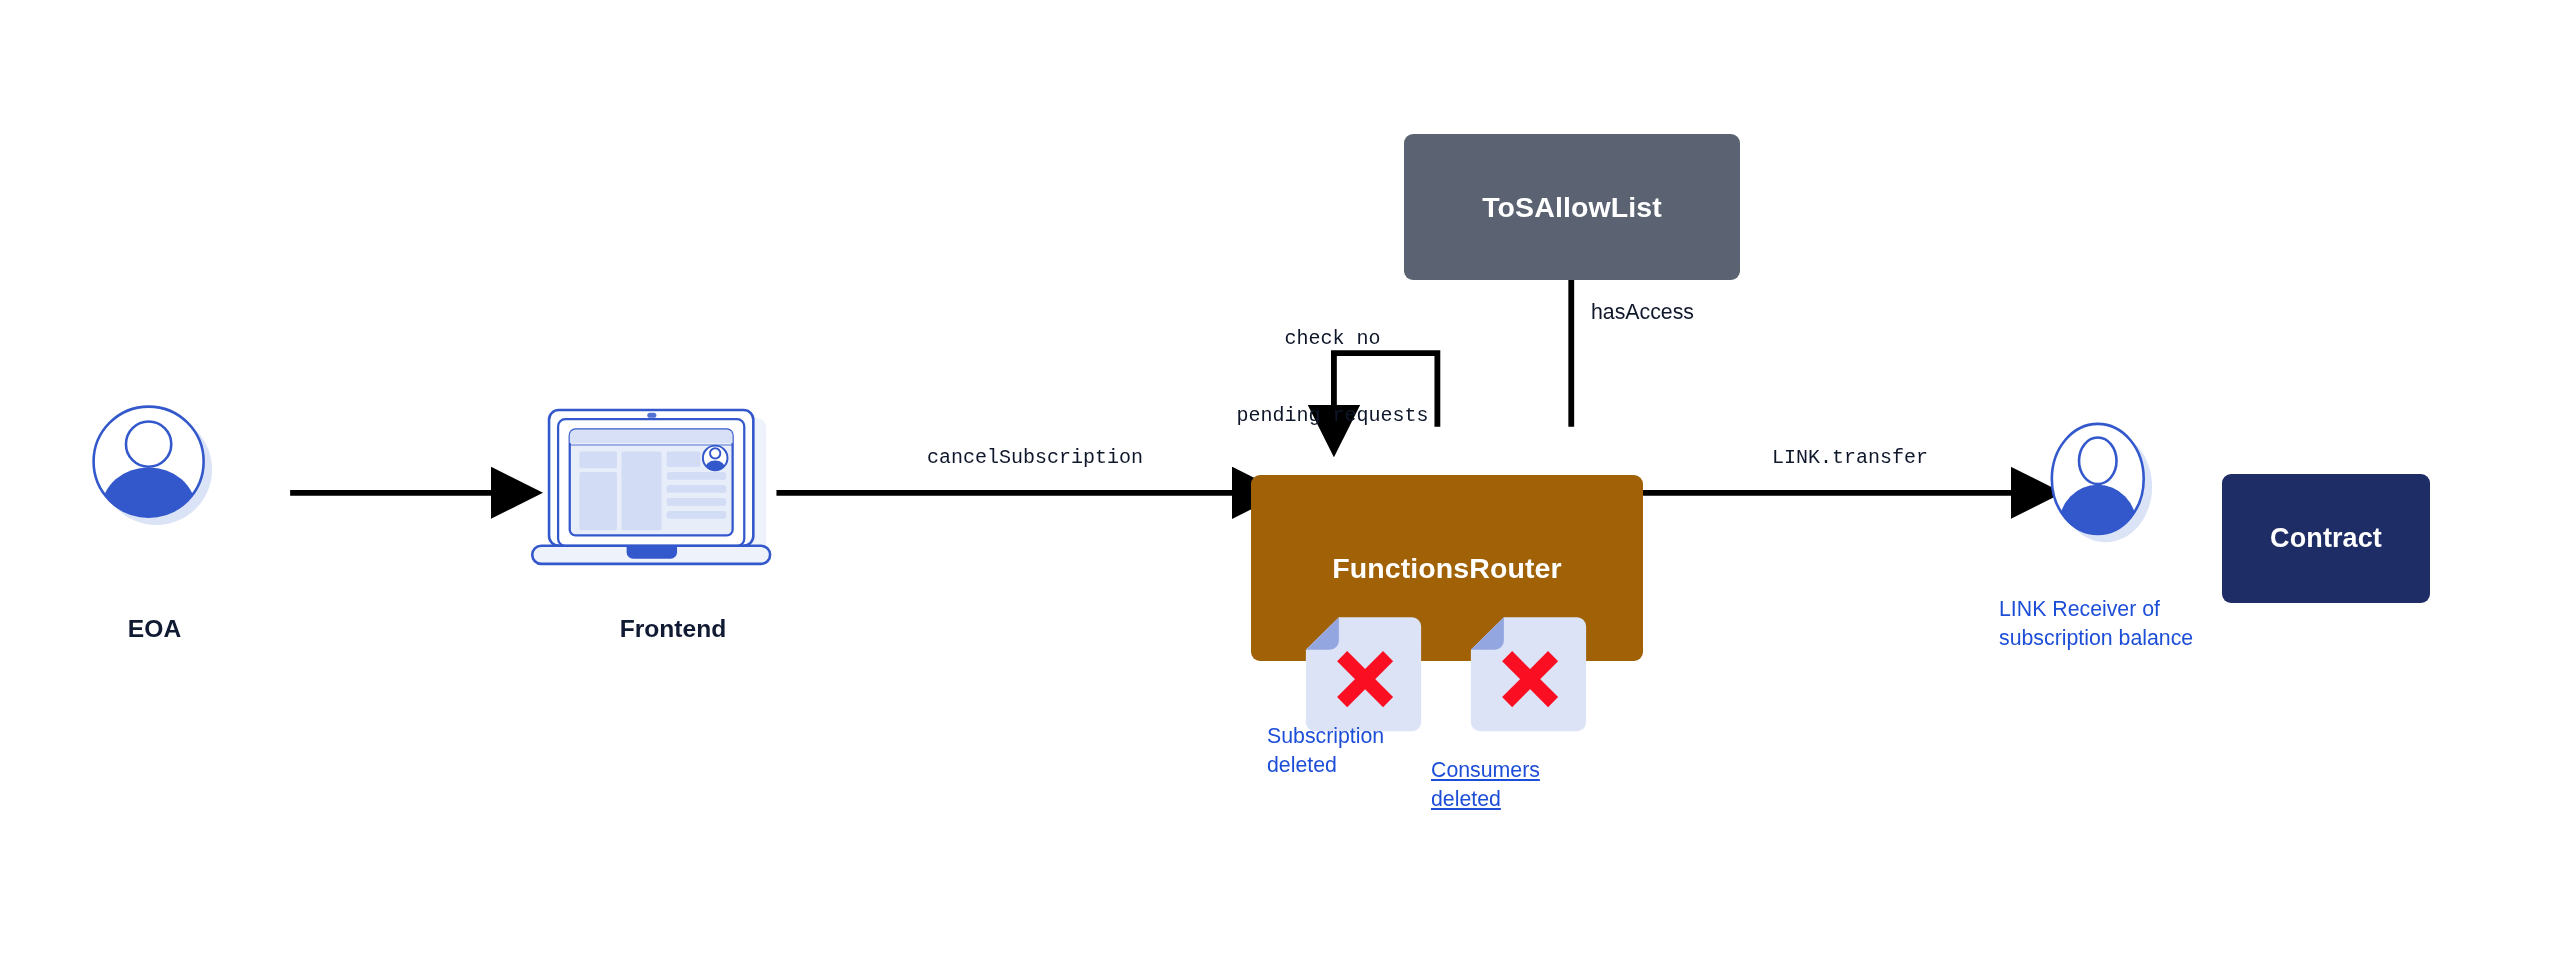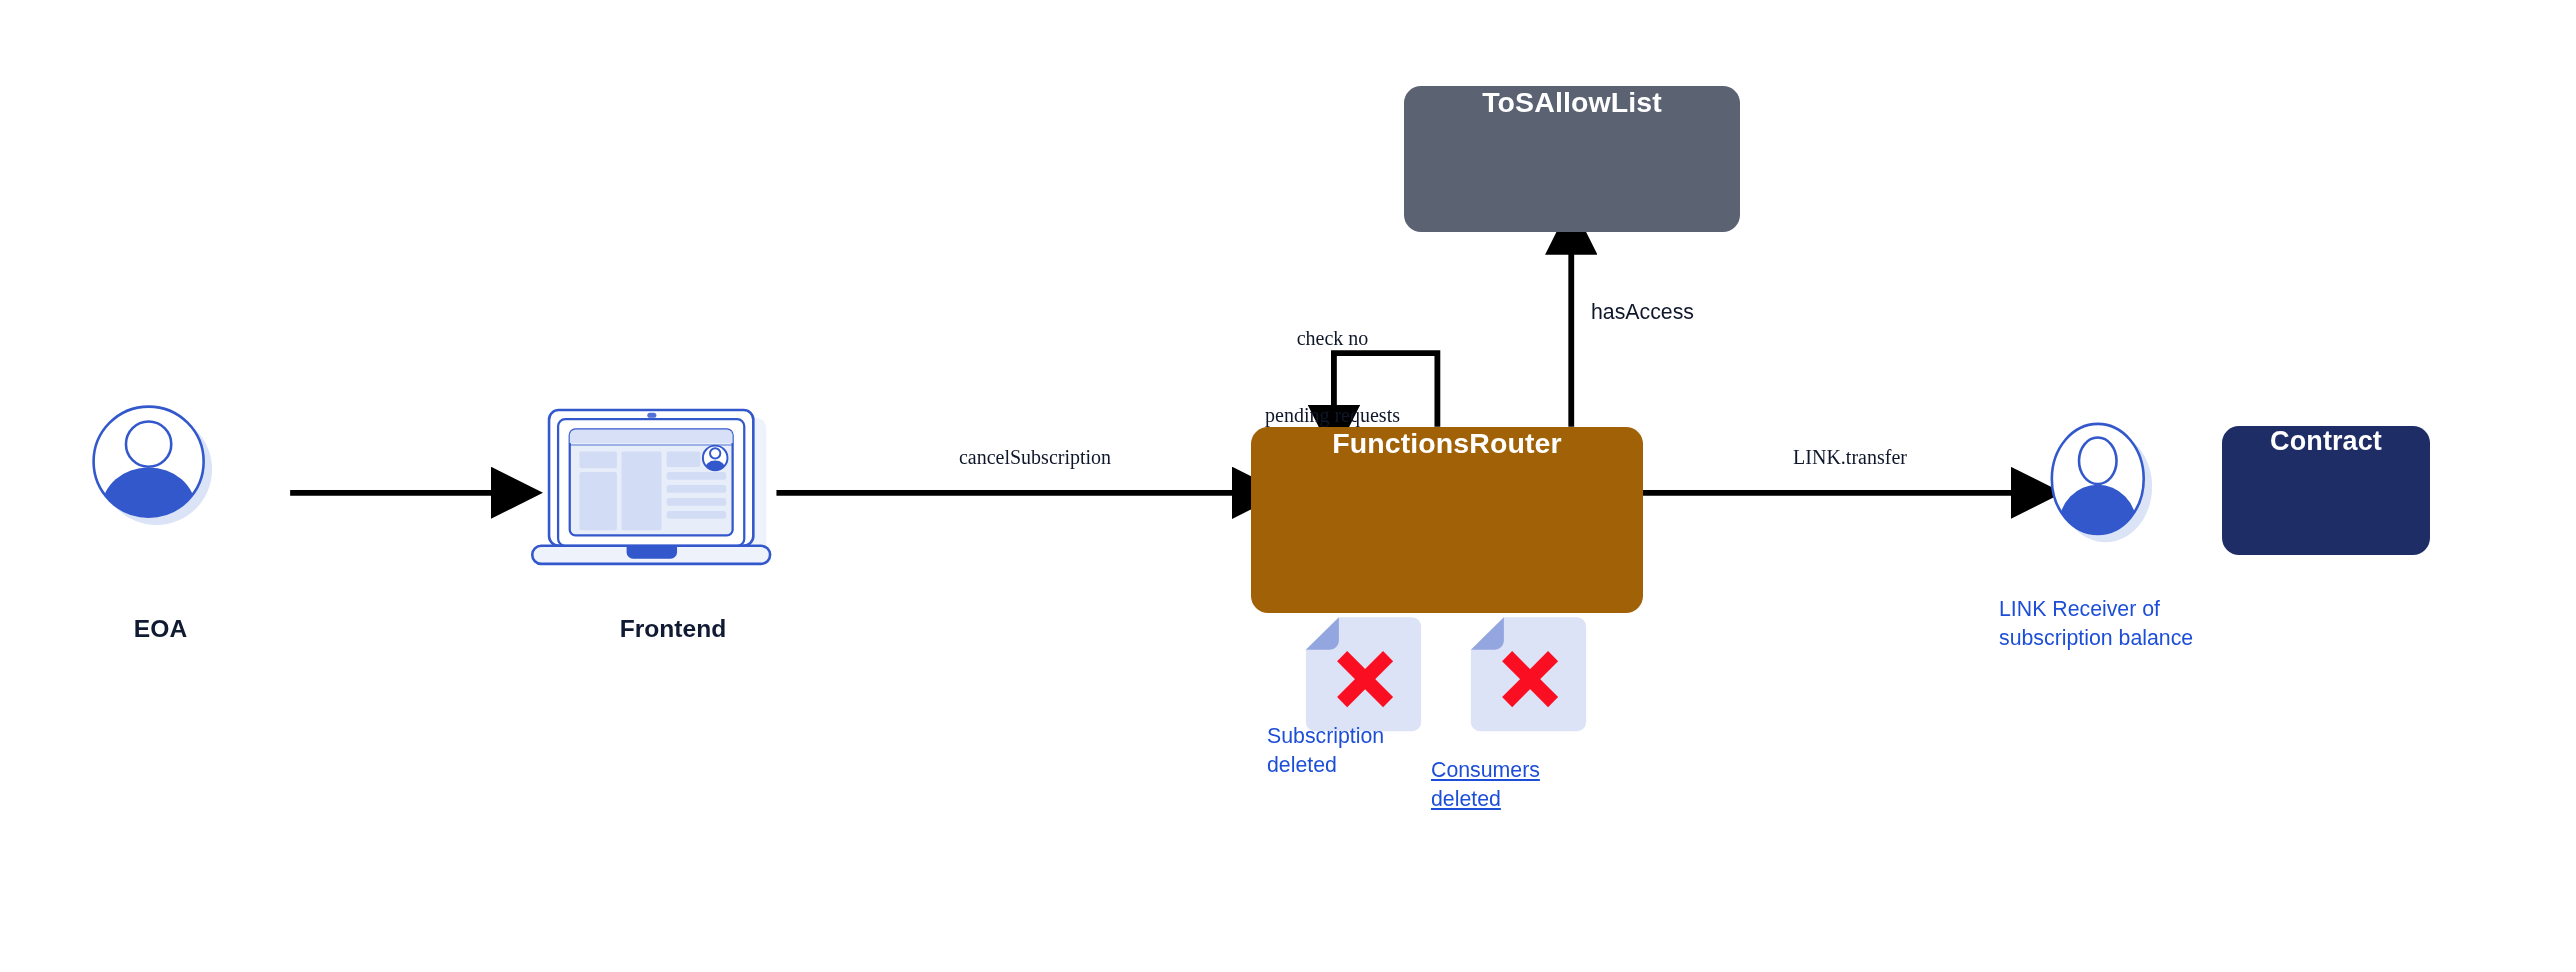--- a/index.html
+++ b/index.html
@@ -11,26 +11,27 @@
     position: relative;
     width: 2576px;
     height: 972px;
     background: #ffffff;
     overflow: hidden;
     font-family: "Liberation Sans", sans-serif;
   }
   .node-box {
     position: absolute;
     display: flex;
-    align-items: flex-start;
+    align-items: center;
     justify-content: center;
-    border-radius: 17px;
+    border-radius: 9px;
     color: #ffffff;
     font-weight: bold;
     letter-spacing: 0.1px;
+    margin-top: 48px;
   }
   #box-tos-allowlist {
     left: 1404px; top: 86px;
     width: 336px; height: 146px;
     background: #5b6272;
     font-size: 28.5px;
   }
   #box-functions-router {
     left: 1251px; top: 427px;
     width: 392px; height: 186px;
@@ -60,21 +61,21 @@
   }
   .edge-label {
     position: absolute;
     text-align: center;
     color: #0f172a;
     font-size: 21.3px;
     line-height: 1.28;
     white-space: pre;
   }
   .edge-label.mono {
-    font-family: Liberation Serif, serif;
+    font-family: Liberation Mono, monospace;
     font-size: 20px;
   }
   .edge-label.sans {
     font-family: "Liberation Sans", sans-serif;
     font-size: 21.3px;
   }
   .icon-wrap { position: absolute; }
   svg { display: block; overflow: visible; }
   #edge-layer {
     position: absolute;
@@ -132,21 +133,21 @@
       <clipPath id="eoa-clip">
           <circle cx="89" cy="89" r="85"></circle>
         </clipPath>
       <g clip-path="url(#eoa-clip)">
         <ellipse cx="89" cy="160" rx="72" ry="62" fill="#3358cc"></ellipse>
       </g>
 
       <circle cx="89" cy="62" r="35" fill="#ffffff" stroke="#3358cc" stroke-width="4"></circle>
     </svg>
   </div>
-  <div class="actor-label" style="left:99px; top:615px; width:123px;text-align:center;">EOA</div>
+  <div class="actor-label" style="left:93px; top:615px; width:123px;text-align:center;">EOA</div>
 
   <div class="icon-wrap" style="left:518px; top:401px; width:278px; height:181px;">
     <svg width="278" height="181" viewBox="0 0 430 280" xmlns="http://www.w3.org/2000/svg">
 
       <rect x="68" y="26" width="316" height="210" rx="16" fill="#eef2fb"></rect>
 
       <rect x="48" y="14" width="316" height="210" rx="15" fill="#ffffff" stroke="#3358cc" stroke-width="4"></rect>
 
       <rect x="62" y="28" width="288" height="196" rx="11" fill="#ffffff" stroke="#3358cc" stroke-width="3.5"></rect>
 

